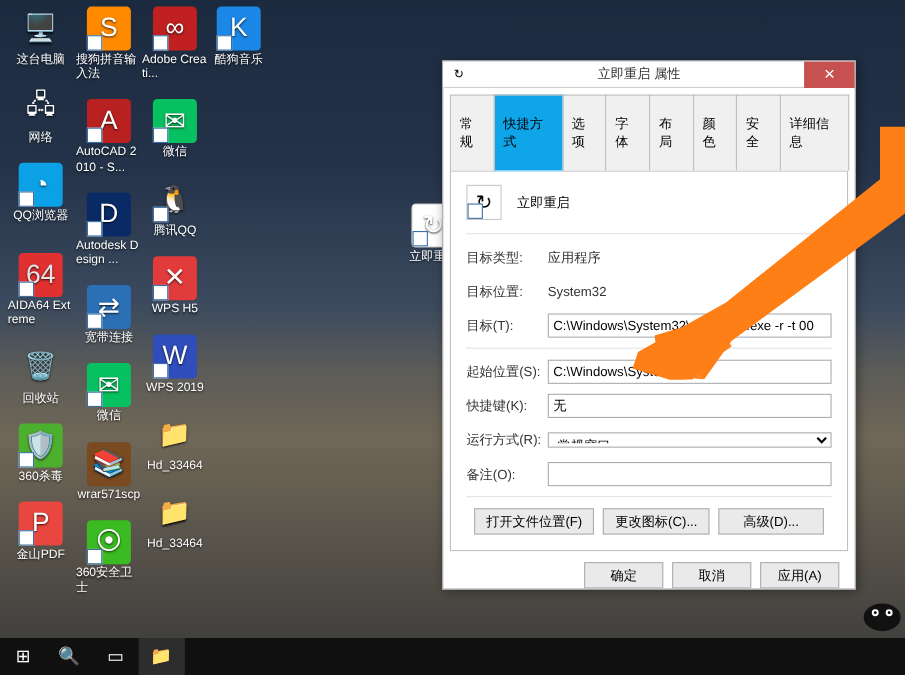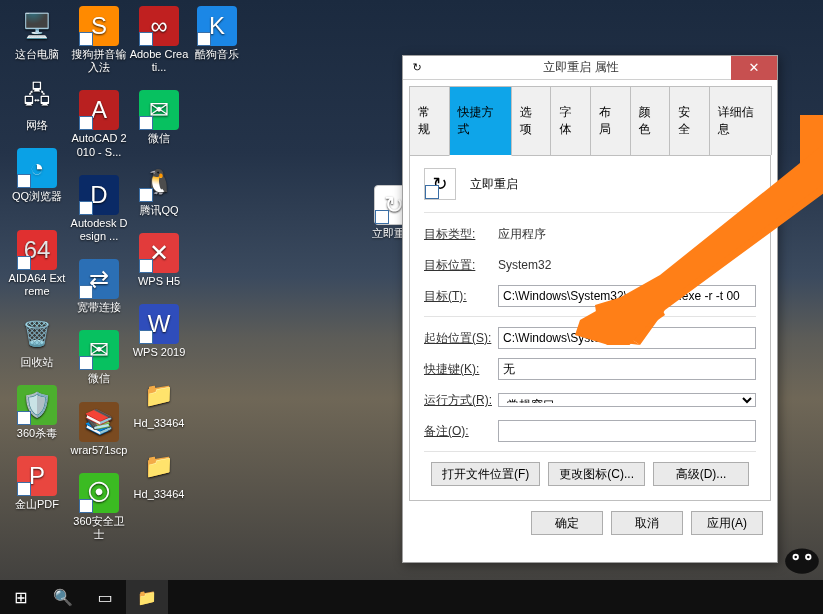--- a/index.html
+++ b/index.html
@@ -8,44 +8,44 @@
     background: linear-gradient(to bottom, #1b2a3f 0%, #243349 25%, #3b4a5e 45%, #5c5c58 55%, #6f6757 65%, #3a3a3a 100%);
     position: relative;
   }
   
   .desktop { position: absolute; inset: 0; padding: 6px 6px 40px 6px; }
   .dcol { position: absolute; width: 62px; }
   .dcol.c1 { left: 6px; } .dcol.c2 { left: 68px; } .dcol.c3 { left: 128px; } .dcol.c4 { left: 186px; }
   .dicon { display: flex; flex-direction: column; align-items: center; margin-bottom: 16px; color: #fff; text-shadow: 0 1px 2px rgba(0,0,0,.8); cursor: default; }
   .dicon .glyph { width: 40px; height: 40px; display: flex; align-items: center; justify-content: center; font-size: 24px; border-radius: 4px; position: relative; }
   .shortcut::after { content:""; position:absolute; left:0; bottom:0; width:12px; height:12px; background:#fff; border:1px solid #3a6ea5; font-size:9px; }
-  .dicon .lbl { font-size: 11px; text-align: center; line-height: 1.2; margin-top: 2px; max-width: 60px; word-break: break-all; }
+  .dicon .lbl { font-size: 11px; text-align: left; line-height: 1.2; margin-top: 2px; max-width: 60px; word-break: break-all; }
   
   .bg-shortcut { position: absolute; left: 372px; top: 185px; }
   
   .propwin { position: absolute; left: 402px; top: 55px; width: 376px; background: #fff; border: 1px solid #a0a0a0; box-shadow: 2px 2px 10px rgba(0,0,0,.4); }
   .titlebar { height: 24px; background: #fff; display: flex; align-items: center; border-bottom: 1px solid #d0d0d0; }
   .titlebar .ticon { width: 16px; height: 16px; margin: 0 6px; display:inline-flex; align-items:center; justify-content:center; font-size:11px; }
   .titlebar .ttext { flex: 1; text-align: center; font-size: 12px; color: #333; }
   .titlebar .tclose { width: 46px; height: 24px; background: #c75050; color: #fff; display: flex; align-items: center; justify-content: center; font-size: 13px; }
   .tabs { display: flex; padding: 6px 6px 0 6px; }
   .tab { padding: 17px 8px; font-size: 12px; border: 1px solid #bfbfbf; border-bottom: none; background: #f0f0f0; margin-right: -1px; position: relative; }
   .tab.active { background: #0ea5e9; z-index: 2; border-bottom: 1px solid #fff; margin-bottom: -1px; }
   .tabbody { border: 1px solid #bfbfbf; margin: 0 6px; padding: 12px 14px 14px 14px; background: #fff; }
   .hdr { display: flex; align-items: center; gap: 14px; padding-bottom: 12px; border-bottom: 1px solid #e3e3e3; margin-bottom: 10px; }
   .hdr .bigicon { width: 32px; height: 32px; background: #fff; border:1px solid #c8c8c8; display:flex; align-items:center; justify-content:center; font-size:18px; position:relative; }
   .row { display: flex; align-items: center; margin-bottom: 9px; min-height: 22px; }
-  .row .rlabel { width: 74px; color: #333; text-decoration: underline; }
+  .row .rlabel { width: 74px; color: #333; }
   .row .rval { flex: 1; color: #333; }
   .row input[type="text"], .row select { flex: 1; border: 1px solid #abadb3; padding: 3px 4px; font-size: 12px; height: 22px; background:#fff; }
   .row select { height: 14px; }
   .sep { border-top: 1px solid #e3e3e3; margin: 6px 0 10px 0; }
   .btnrow { display: flex; gap: 8px; justify-content: center; margin-top: 6px; }
   .wbtn { min-width: 96px; height: 24px; border: 1px solid #adadad; background: #eaeaea; font-size: 12px; padding: 0 10px; cursor: default; }
-  .footer { display: flex; justify-content: flex-end; gap: 8px; padding: 10px 14px 27px 0; }
+  .footer { display: flex; justify-content: flex-end; gap: 8px; padding: 10px 14px 0 0; }
   .footer .wbtn { min-width: 72px; }
   
   .arrow { position: absolute; left: 545px; top: 115px; pointer-events: none; }
   
   .taskbar { position: absolute; left: 0; bottom: 0; height: 34px; width: 100%; background: #101010; display: flex; align-items: center; }
   .taskbtn { width: 42px; height: 34px; display: flex; align-items: center; justify-content: center; color: #fff; font-size: 16px; }
   .taskbtn.active { background: #2d2d2d; }
   .mascot { position:absolute; right:0; bottom:36px; width:42px; height:42px; }
 </style>
 </head>

